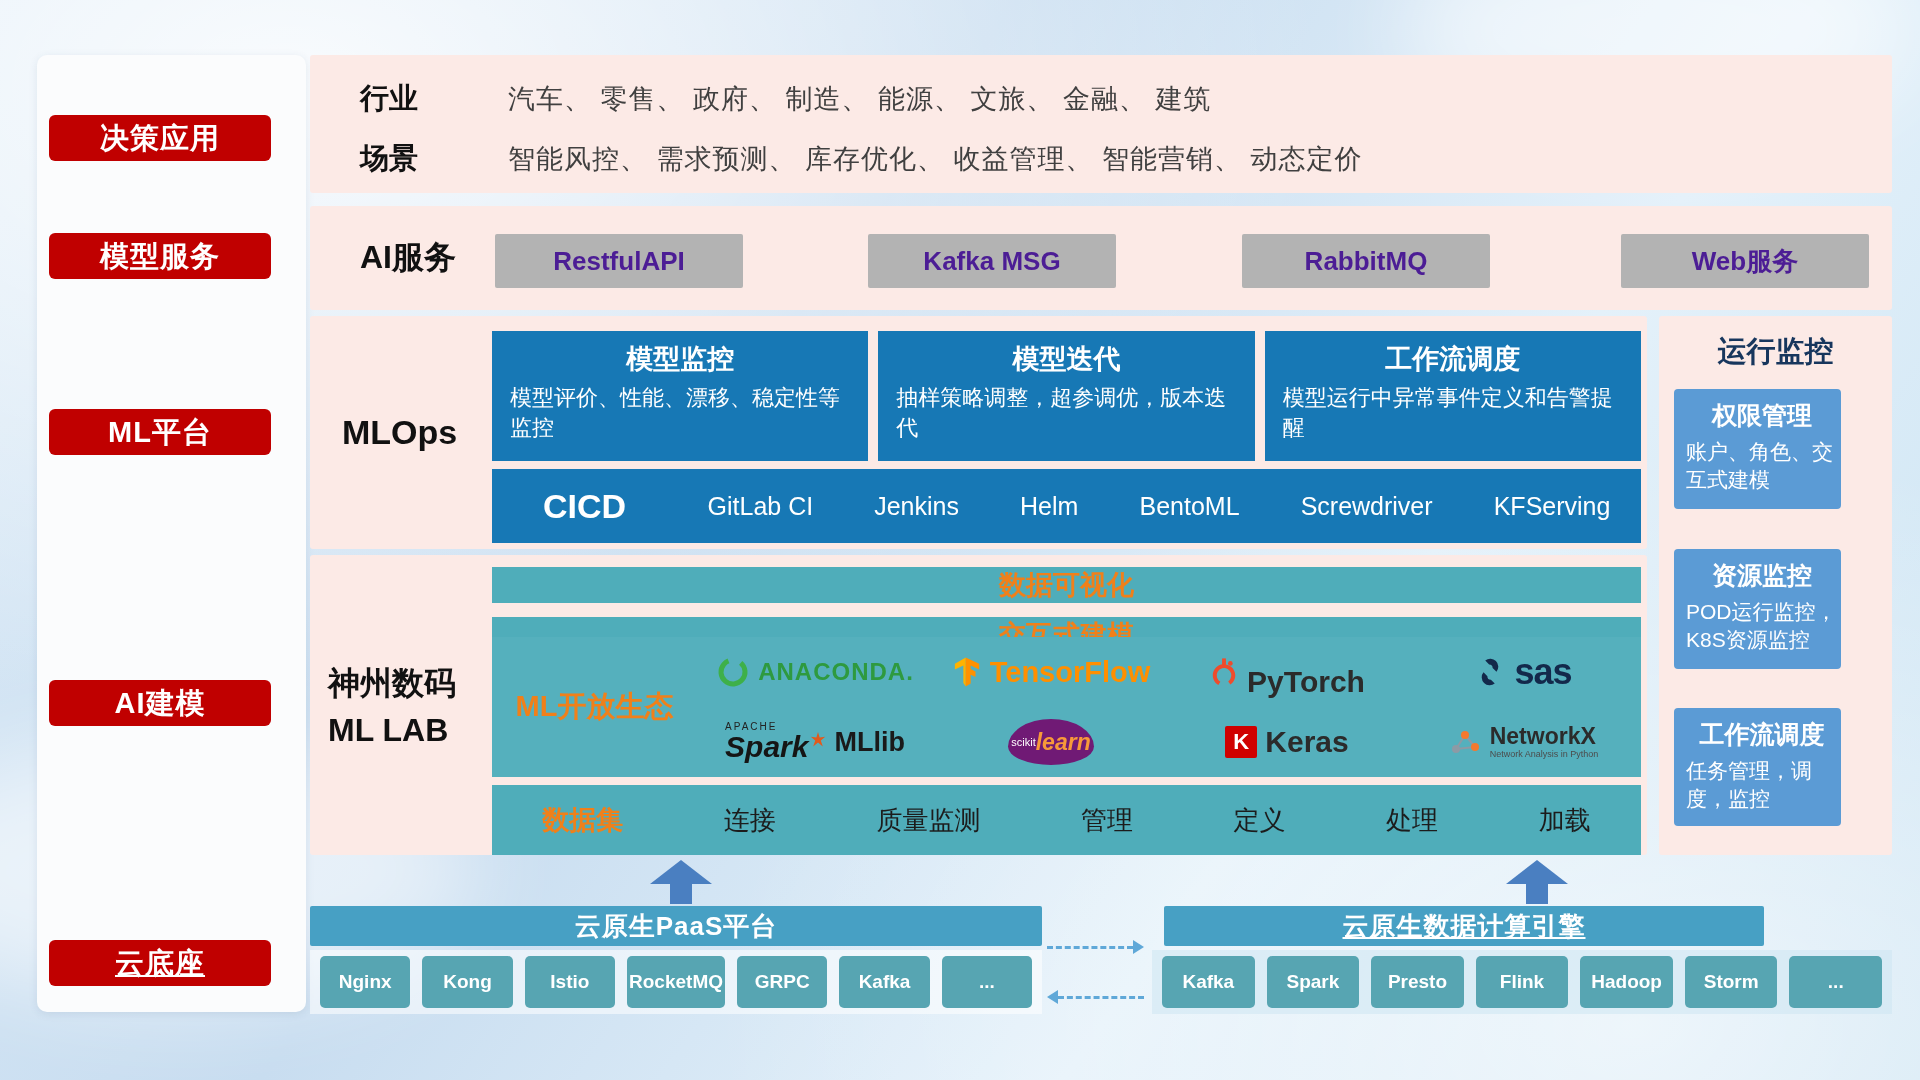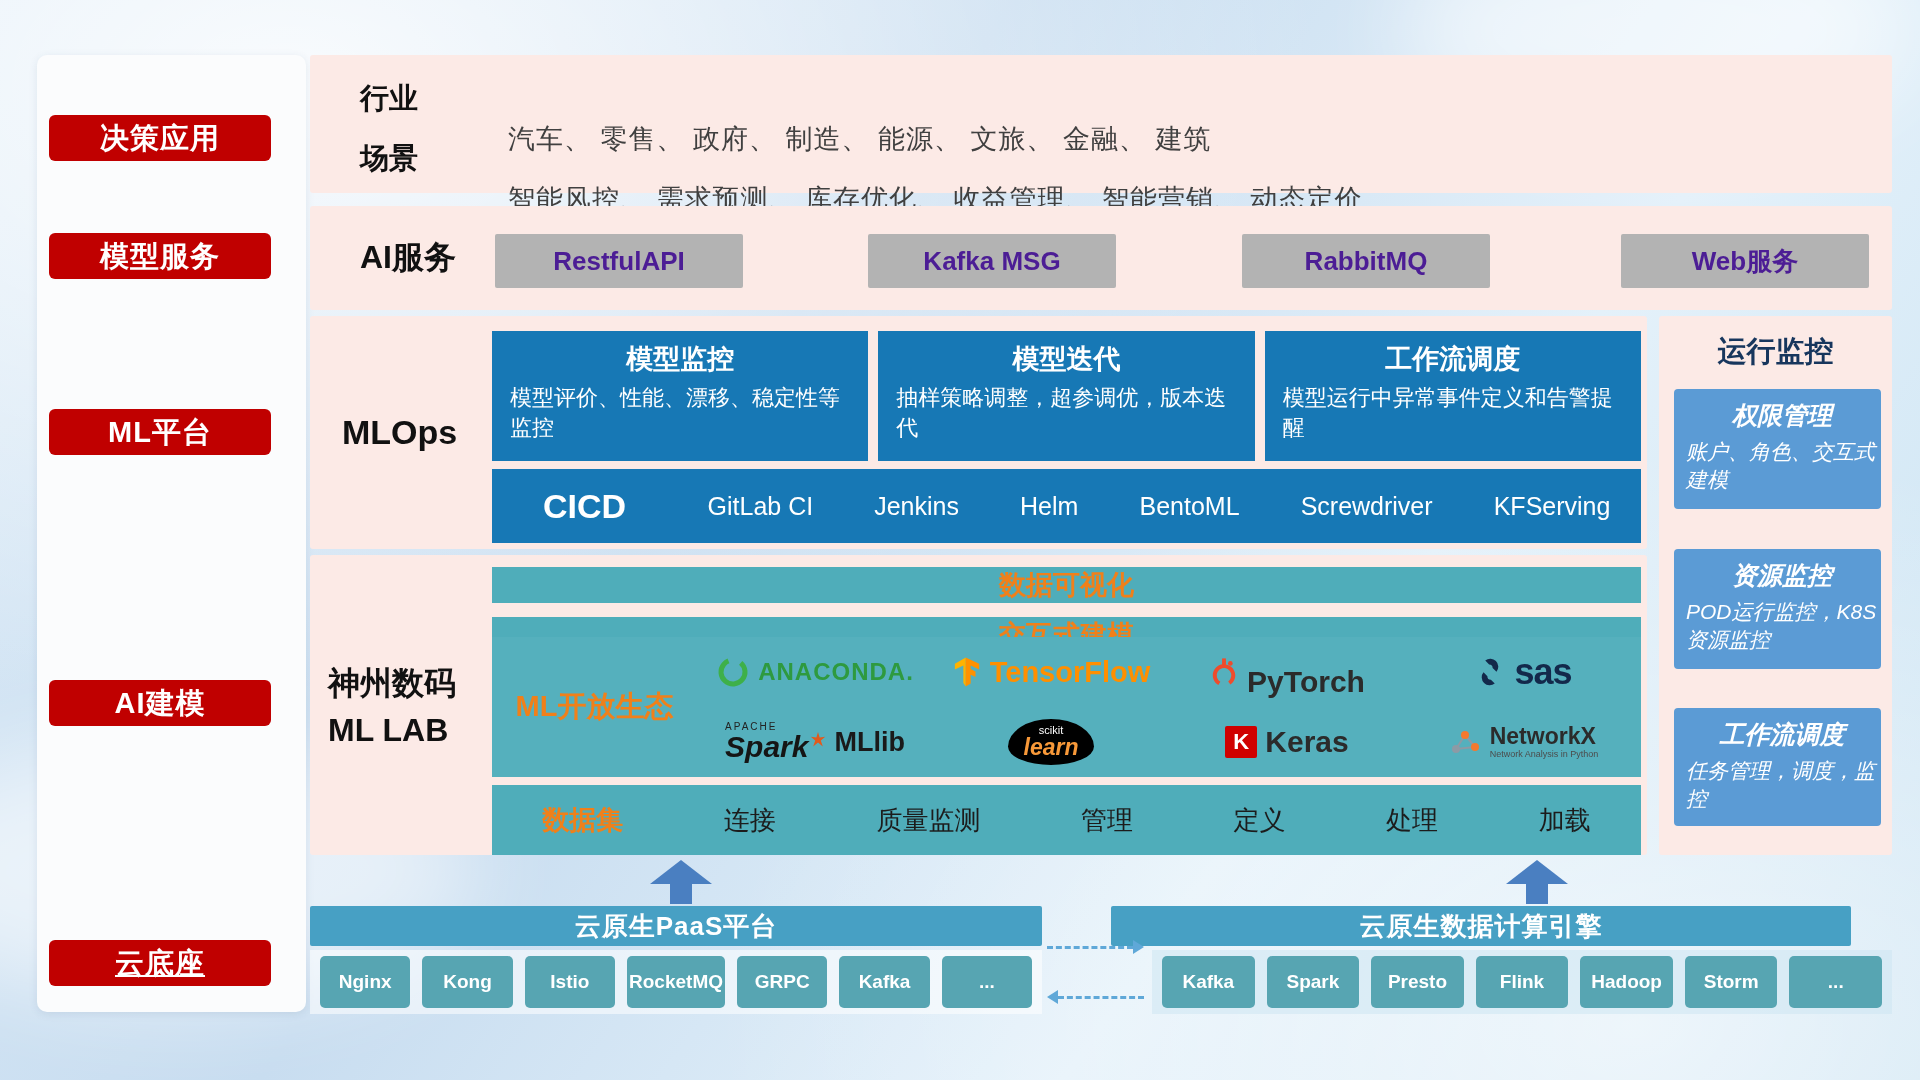--- a/index.html
+++ b/index.html
@@ -18,21 +18,21 @@
     background:#fbfcfd; border-radius:10px; box-shadow:0 2px 8px rgba(40,70,110,.10); }
   .red-btn { position:absolute; left:12px; width:222px; height:46px; background:#c00000;
     border-radius:6px; color:#fff; font-weight:bold; font-size:29px; text-align:center;
     line-height:46px; letter-spacing:1px; }
 
   
   .panel { position:absolute; background:#fceae6; border-radius:3px; }
 
   
   .lbl-black { position:absolute; font-weight:bold; color:#111; font-size:29px; }
-  .val-gray  { position:absolute; color:#404040; font-size:27px; letter-spacing:1px;margin-top:40px; }
+  .val-gray  { position:absolute; color:#404040; font-size:27px; letter-spacing:1px; }
 
   
   .ai-label { position:absolute; left:50px; top:0; height:100%; display:flex; align-items:center;
     font-size:32px; font-weight:bold; color:#111; }
   .gray-btn { position:absolute; top:28px; width:248px; height:54px; background:#b3b3b3;
     border-radius:2px; color:#4c1d95; font-weight:bold; font-size:26px; display:flex;
     align-items:center; justify-content:center; }
 
   
   .mlops-label { position:absolute; left:32px; top:0; height:100%; display:flex; align-items:center;
@@ -62,22 +62,22 @@
   .logo { display:flex; align-items:center; justify-content:center; gap:8px; }
   .logo .nm { font-weight:bold; }
   .dataset-row { position:absolute; left:182px; top:230px; width:1149px; height:70px; background:#4fadba;
     display:flex; justify-content:space-around; align-items:center; }
   .dataset-row .ds { color:#f0801a; font-weight:bold; font-size:27px; }
   .dataset-row .it { color:#1c1c1c; font-size:26px; }
 
   
   .mon-title { position:absolute; top:16px; left:0; width:100%; text-align:center;
     font-size:29px; font-weight:bold; color:#17365d; }
-  .mon-card { position:absolute; left:15px; width:207px; background:#5b9bd5; border-radius:4px;
-    color:#fff; padding:10px 3px 0 12px;font-style:italic; }
+  .mon-card { position:absolute; left:15px; width:167px; background:#5b9bd5; border-radius:4px;
+    color:#fff; padding:10px 3px 0 12px; }
   .mon-card .t { text-align:center; font-weight:bold; font-size:25px; margin-bottom:6px; }
   .mon-card .d { font-size:21px; line-height:1.35; }
 
   
   .up-arrow { position:absolute; width:62px; height:46px; }
   .up-arrow .head { width:0; height:0; margin:0 auto; border-left:31px solid transparent;
     border-right:31px solid transparent; border-bottom:24px solid #4a7fc1; }
   .up-arrow .stem { width:22px; height:20px; margin:0 auto; background:#4a7fc1; }
   .hdr-bar { position:absolute; top:906px; height:40px; background:#47a0c4; color:#fff;
     font-weight:bold; font-size:26px; display:flex; align-items:center; justify-content:center;
@@ -91,22 +91,22 @@
     line-height:1.05; padding:2px; }
 
   .dash-arrow { position:absolute; display:flex; align-items:center; }
   .dash-line { width:86px; border-top:3px dashed #5fa8d8; }
   .head-r { width:0; height:0; border-top:7px solid transparent; border-bottom:7px solid transparent;
     border-left:11px solid #5fa8d8; }
   .head-l { width:0; height:0; border-top:7px solid transparent; border-bottom:7px solid transparent;
     border-right:11px solid #5fa8d8; }
 
   
-  .sk-blob { width:86px; height:46px; background:#000000; border-radius:50% 50% 50% 50%/60% 60% 40% 40%;
-    display:flex; flex-direction:column; align-items:center; justify-content:center; }
+  .sk-blob { width:86px; height:46px; background:#701a75; border-radius:50% 50% 50% 50%/60% 60% 40% 40%;
+    display:flex; flex-direction:row; align-items:center; justify-content:center; }
   .sk-blob .sk-top { color:#fff; font-size:11px; line-height:1; }
   .sk-blob .sk-learn { color:#f89939; font-size:23px; font-weight:bold; font-style:italic; line-height:1; }
   .keras-box { width:32px; height:32px; background:#d00000; color:#fff; font-weight:bold; font-size:22px;
     display:flex; align-items:center; justify-content:center; border-radius:2px; }
   .spark-stack { display:flex; flex-direction:column; align-items:flex-start; line-height:1; }
   .spark-top { font-size:10px; color:#222; letter-spacing:2px; }
   .spark-name { font-size:30px; font-weight:bold; font-style:italic; color:#151515; display:flex; align-items:flex-start; gap:2px; }
   .nx-stack { display:flex; flex-direction:column; line-height:1.1; }
   .nx-sub { font-size:9px; color:#4c4c4c; }
 </style>
@@ -307,21 +307,21 @@
   <div class="chip-row left-bg" style="left:310px; width:732px;">
     <div class="chip">Nginx</div>
     <div class="chip">Kong</div>
     <div class="chip">Istio</div>
     <div class="chip">RocketMQ</div>
     <div class="chip">GRPC</div>
     <div class="chip">Kafka</div>
     <div class="chip">...</div>
   </div>
 
-  <div class="hdr-bar" style="left:1111px; width:740px;">
+  <div class="hdr-bar" style="left:1164px; width:600px;text-decoration:underline;">
     <span>云原生数据计算引擎</span>
   </div>
   <div class="chip-row right-bg" style="left:1152px; width:740px;">
     <div class="chip">Kafka</div>
     <div class="chip">Spark</div>
     <div class="chip">Presto</div>
     <div class="chip">Flink</div>
     <div class="chip">Hadoop</div>
     <div class="chip">Storm</div>
     <div class="chip">...</div>

